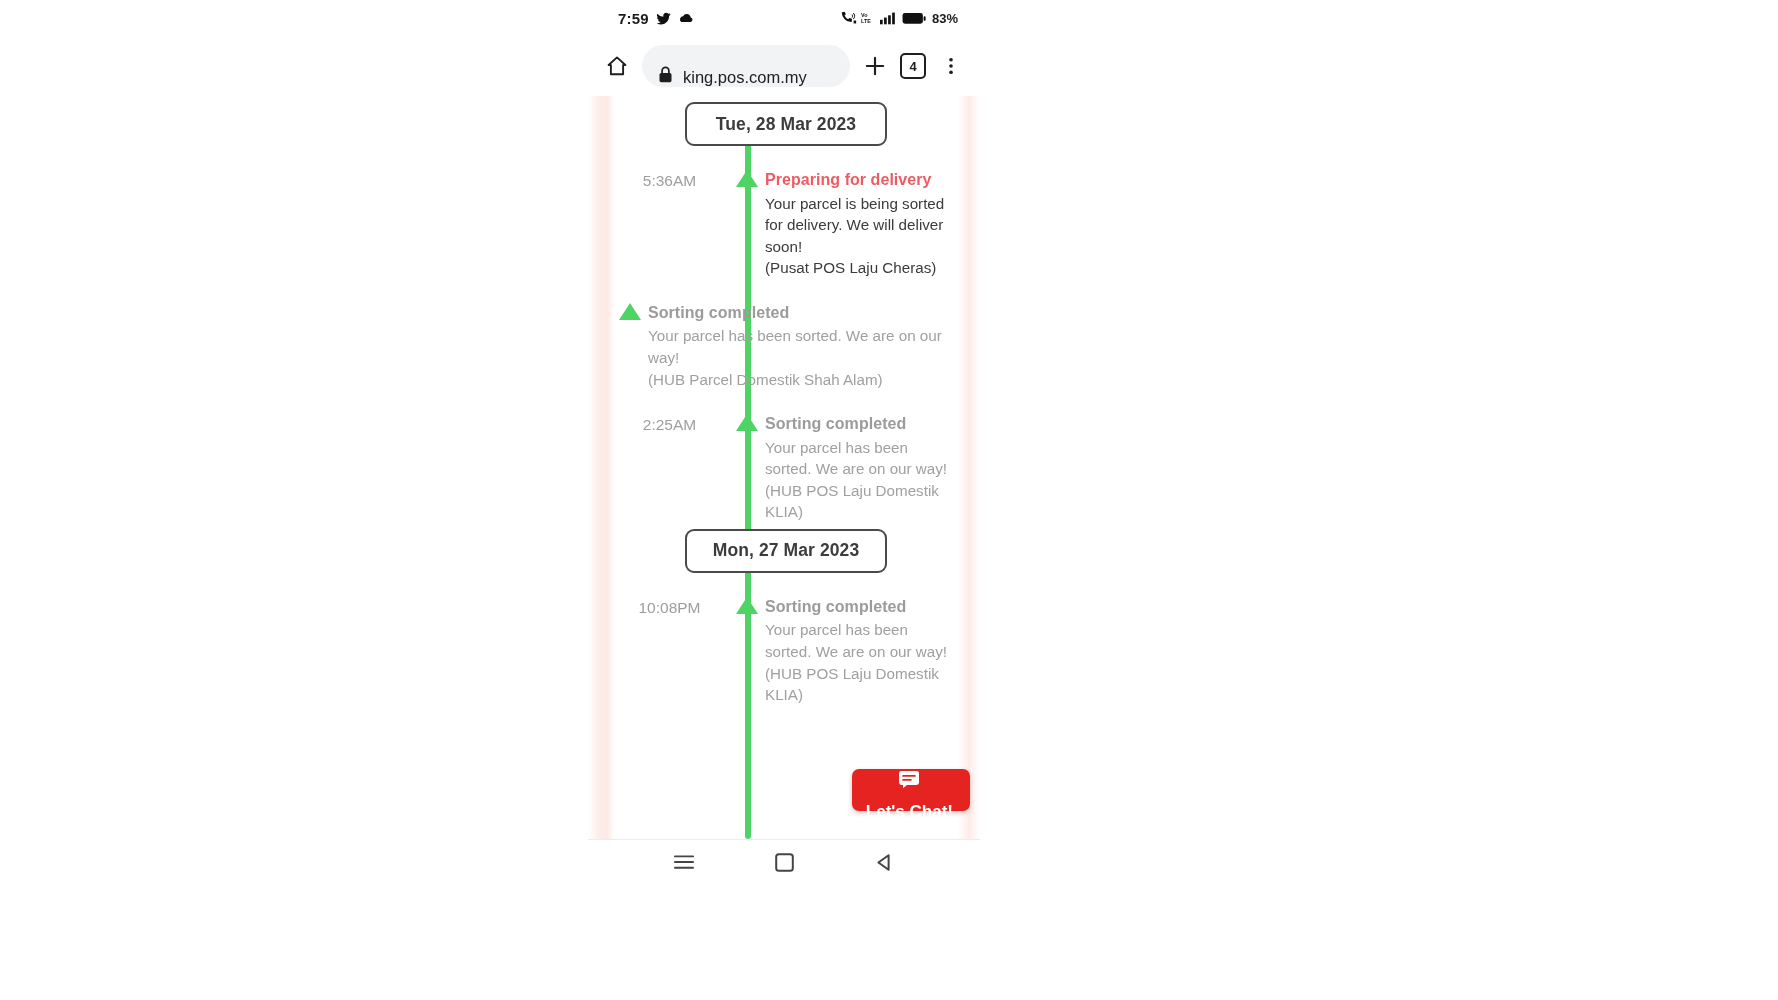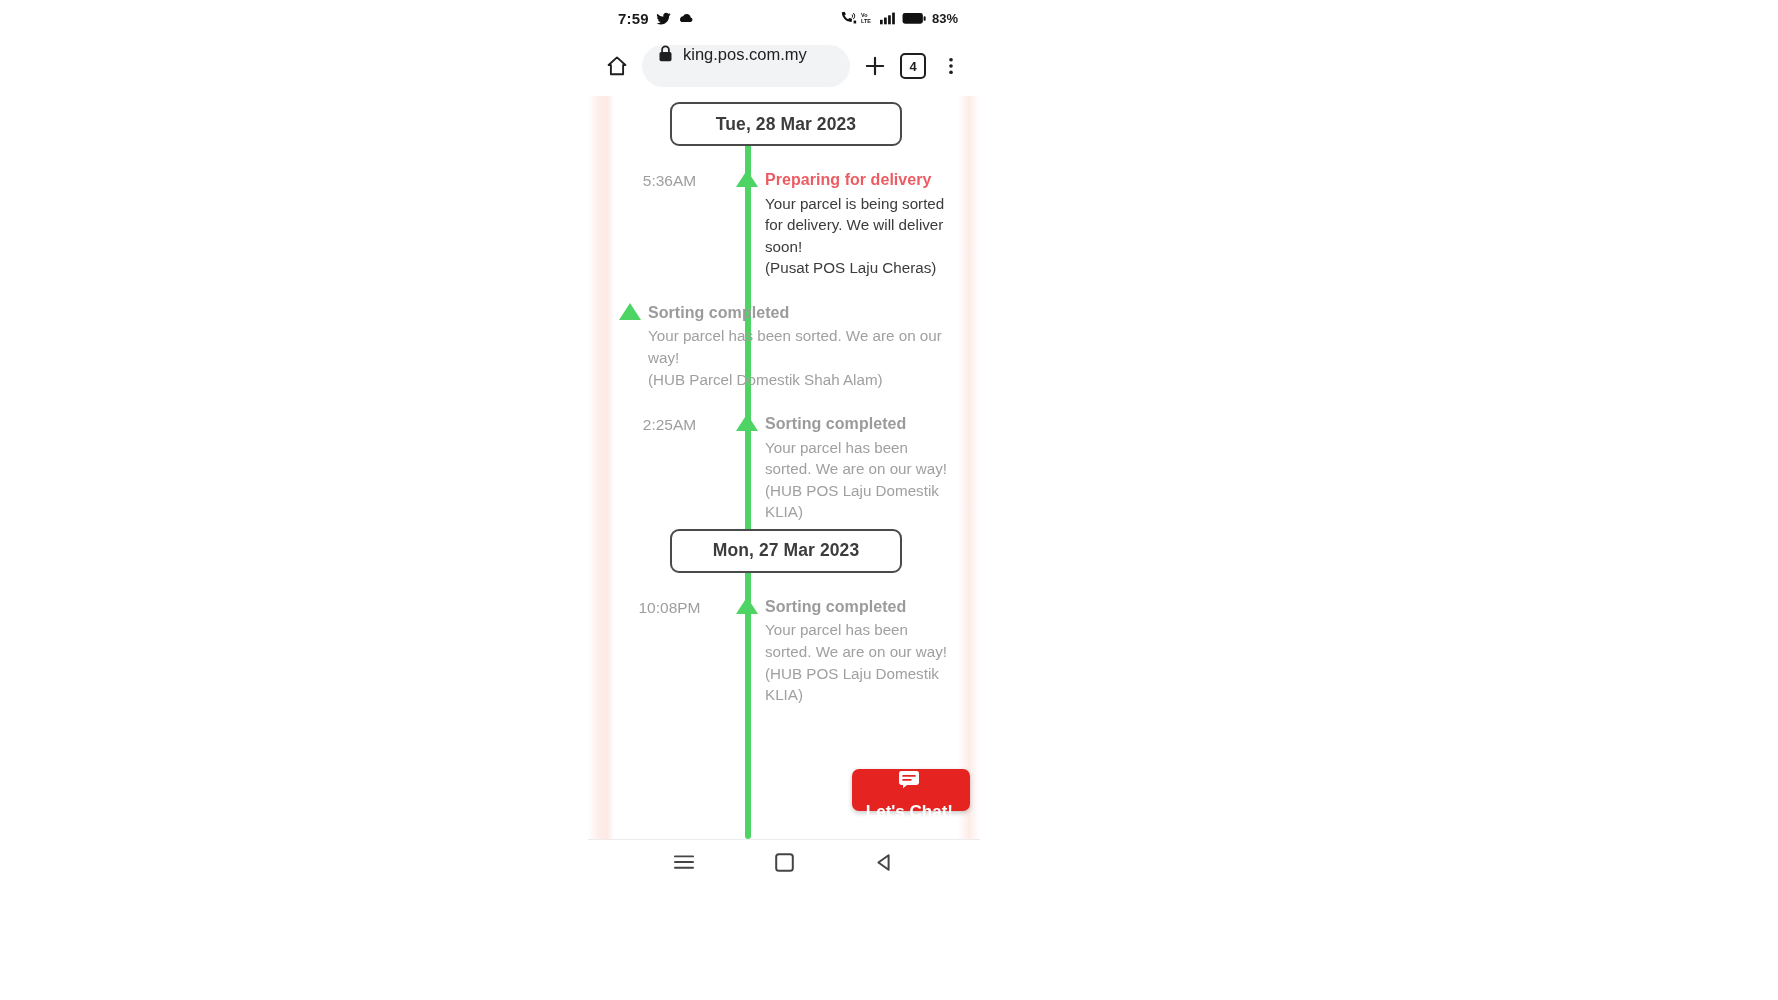--- a/index.html
+++ b/index.html
@@ -64,21 +64,21 @@
     width: 30px; height: 30px;
     display: flex; align-items: center; justify-content: center;
     flex: 0 0 auto;
   }
   .omnibox {
     flex: 1 1 auto;
     height: 42px;
     background: #f1f3f4;
     border-radius: 21px;
     display: flex;
-    align-items: flex-start;
+    align-items: flex-end;
     padding: 0 16px;
     gap: 10px;
     min-width: 0;
   }
   .omnibox .url {
     font-size: 16.5px;
     color: #202124;
     white-space: nowrap;
     overflow: hidden;
     text-overflow: ellipsis;
@@ -133,21 +133,21 @@
     width: 6px;
     background: #4ed464;
     border-radius: 3px;
     z-index: 1;
   }
   
   .date-pill {
     position: relative;
     z-index: 3;
     margin: 0 auto;
-    width: 232px;
+    width: 202px;
     height: 44px;
     border: 2px solid #4a4a4a;
     border-radius: 9px;
     background: #ffffff;
     display: flex;
     align-items: center;
     justify-content: center;
     font-size: 17.5px;
     font-weight: 700;
     color: #3c3c3c;

